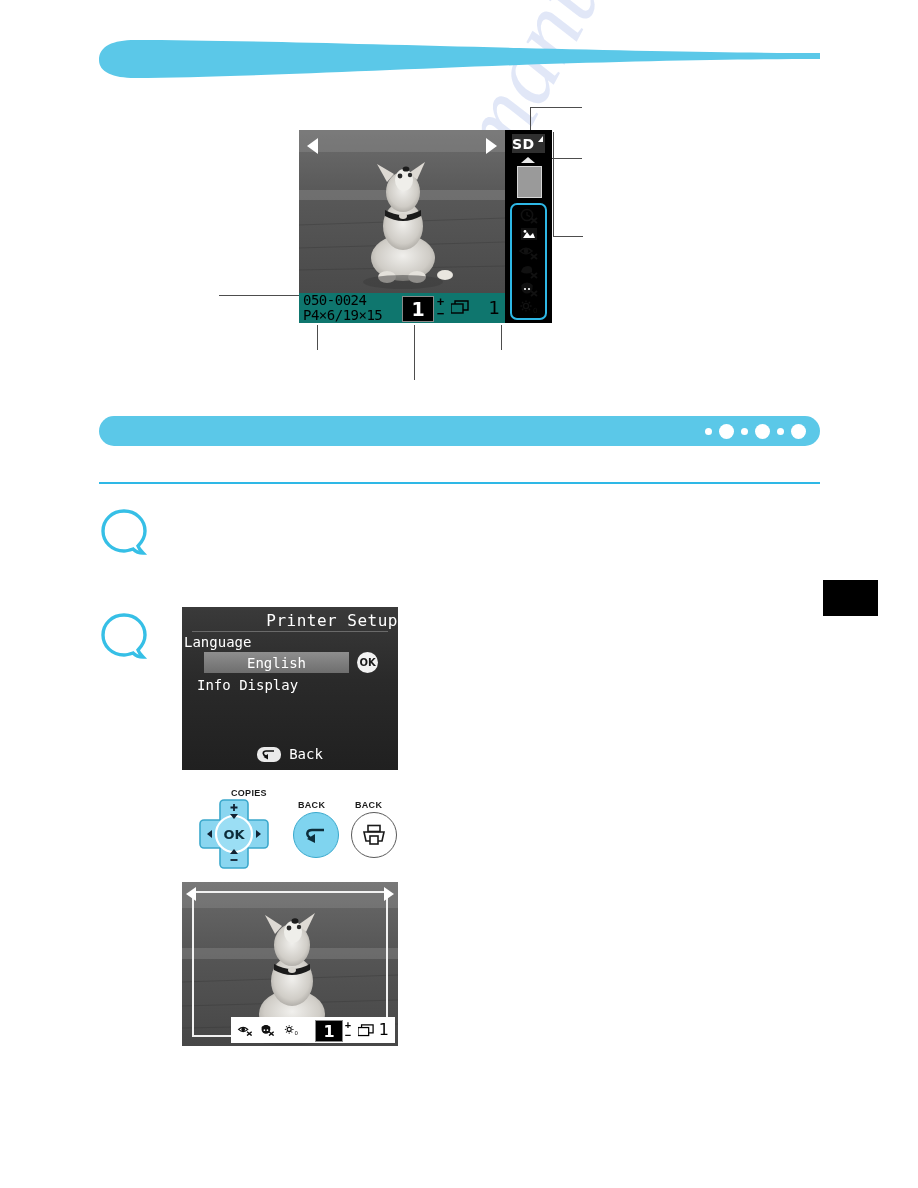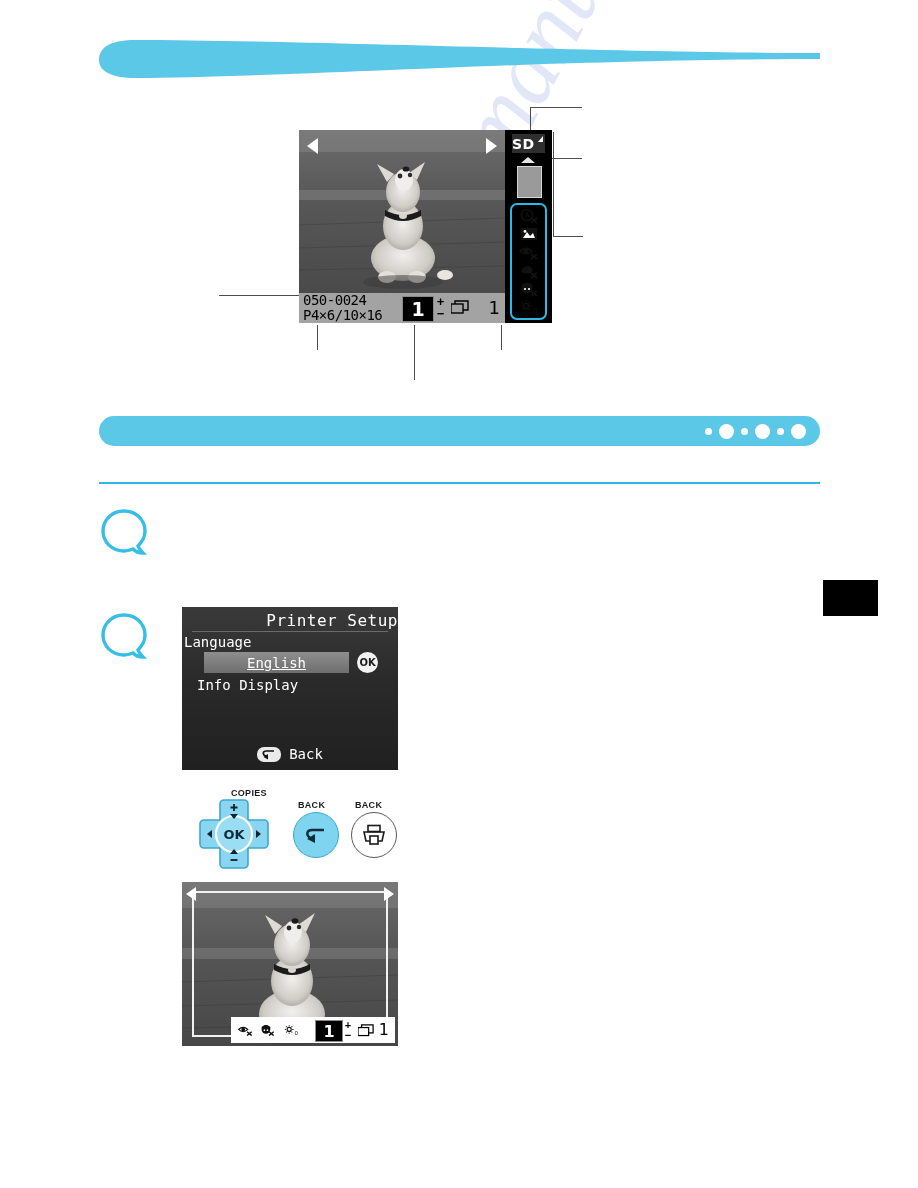--- a/index.html
+++ b/index.html
@@ -19,21 +19,21 @@
 
   
   .lcd-top{position:absolute;left:299px;top:130px;width:253px;height:193px;background:#000;}
   .lcd-photo{position:absolute;left:0;top:0;width:206px;height:163px;overflow:hidden;background:#5d5d5d;}
   .photo-svg{display:block;width:100%;height:100%;}
   .navarrow{position:absolute;top:8px;width:0;height:0;
     border-top:8px solid transparent;border-bottom:8px solid transparent;}
   .navarrow.left{left:8px;border-right:11px solid #fff;}
   .navarrow.right{right:8px;border-left:11px solid #fff;}
 
-  .infobar{position:absolute;left:0;top:163px;width:206px;height:30px;background:#a3a3a3;color:#000;}
+  .infobar{position:absolute;left:0;top:163px;width:206px;height:30px;background:#0f766e;color:#000;}
   .info-texts{position:absolute;left:4px;top:0px;line-height:15px;font-size:14px;
      font-family:"DejaVu Sans Mono", monospace;letter-spacing:-0.5px;white-space:nowrap;}
   .copybox{position:absolute;left:103px;top:3px;width:30px;height:24px;background:#000;color:#fff;
      border:1px solid #8a8a8a;display:flex;align-items:center;justify-content:center;
      font-size:19px;font-weight:bold;font-family:"DejaVu Sans", sans-serif;}
   .plusminus{position:absolute;left:135px;top:2px;width:13px;height:26px;color:#000;
      display:flex;flex-direction:column;align-items:center;justify-content:center;
      font-size:13px;font-weight:bold;line-height:12px;}
   .stackicon{position:absolute;left:152px;top:7px;width:18px;height:15px;}
   .totalnum{position:absolute;right:5px;top:4px;font-size:18px;font-family:"DejaVu Sans", sans-serif;}
@@ -71,21 +71,21 @@
   
   .setup{position:absolute;left:182px;top:607px;width:216px;height:163px;
      background:linear-gradient(180deg,#3a3a3a 0%,#2a2a2a 45%,#202020 100%);color:#fff;
      font-family:"DejaVu Sans Mono", monospace;}
   .setup-title{position:absolute;left:0;top:4px;width:100%;text-align:right;font-size:16px;
      letter-spacing:0.5px;}
   .setup-underline{position:absolute;left:10px;top:24px;width:196px;height:1px;background:#6a6a6a;}
   .label1{position:absolute;left:2px;top:27px;font-size:14px;}
   .valuerow{position:absolute;left:22px;top:45px;width:145px;height:21px;
      background:linear-gradient(180deg,#8e8e8e,#6e6e6e);display:flex;align-items:center;
-     justify-content:center;font-size:14px;color:#fff;text-decoration:underline;}
+     justify-content:center;font-size:14px;color:#fff;}
   .okbtn{position:absolute;left:175px;top:45px;width:21px;height:21px;border-radius:50%;
      background:#f2f2f2;color:#1a1a1a;font-size:10px;font-weight:bold;
      display:flex;align-items:center;justify-content:center;font-family:"DejaVu Sans", sans-serif;}
   .label2{position:absolute;left:15px;top:70px;font-size:14px;}
   .sel-wrap{position:absolute;left:8px;top:86px;width:200px;height:24px;
      border:3px solid #18b4e0;border-radius:12px;box-sizing:border-box;
      display:flex;align-items:center;}
   .sel-inner{position:absolute;left:16px;top:3px;width:168px;height:16px;
      background:linear-gradient(180deg,#9a9a9a,#707070);display:flex;align-items:center;
      justify-content:center;font-size:13px;color:#fff;}
@@ -203,21 +203,21 @@
         </g>
         <ellipse cx="104" cy="152" rx="40" ry="7" fill="#3a3a3a" opacity="0.5"></ellipse>
       </svg>
       <div class="navarrow left"></div>
       <div class="navarrow right"></div>
     </div>
 
     <div class="infobar">
       <div class="info-texts">
         <div>050-0024</div>
-        <div>P4×6/10×16</div>
+        <div>P4×6/19×15</div>
       </div>
       <div class="copybox">1</div>
       <div class="plusminus">
         <span>+</span>
         <span>−</span>
       </div>
       <div class="stackicon">
         <svg viewBox="0 0 18 15">
             <rect x="0" y="4" width="12" height="9" fill="none" stroke="#000" stroke-width="1.4"></rect>
             <path d="M4,4 L4,1 L17,1 L17,10 L12,10" fill="none" stroke="#000" stroke-width="1.4"></path>

